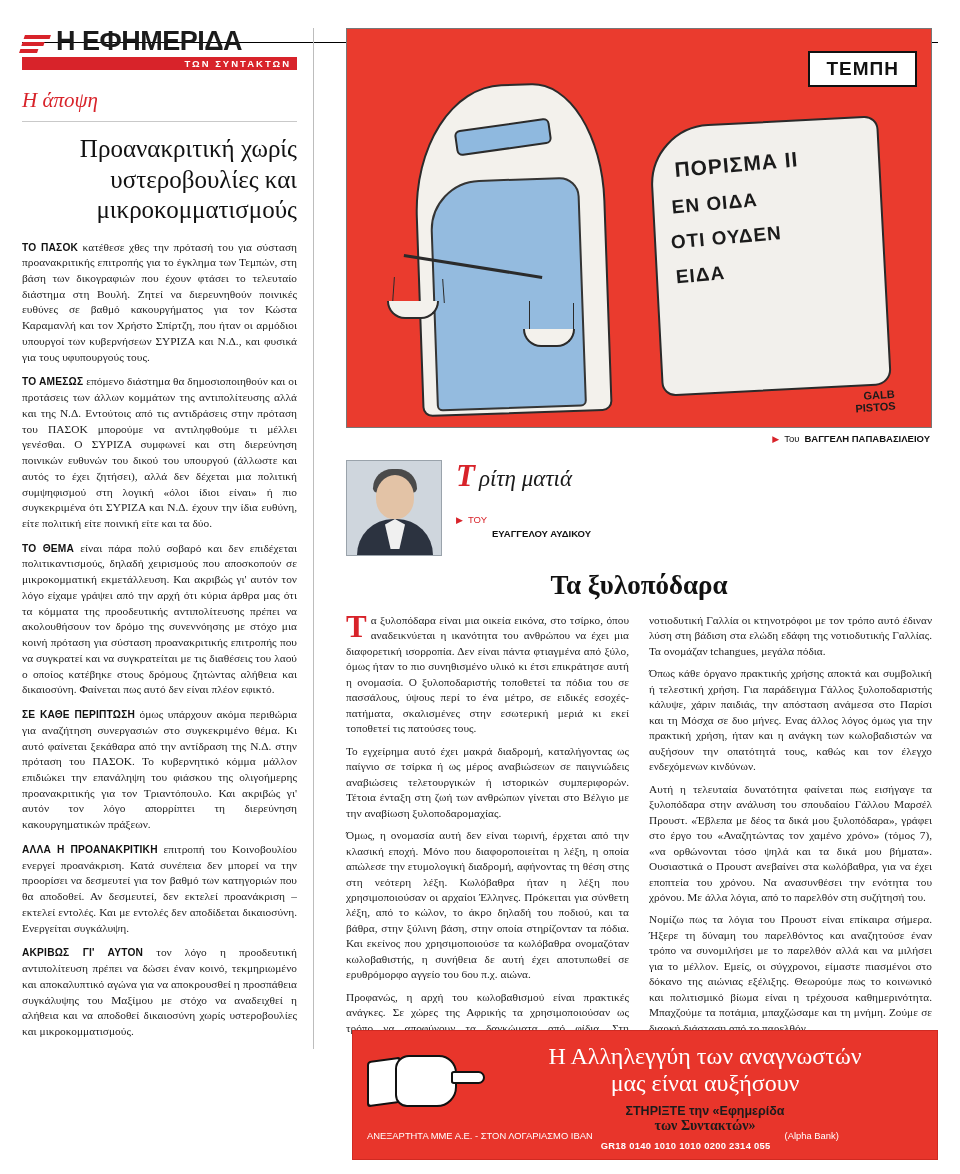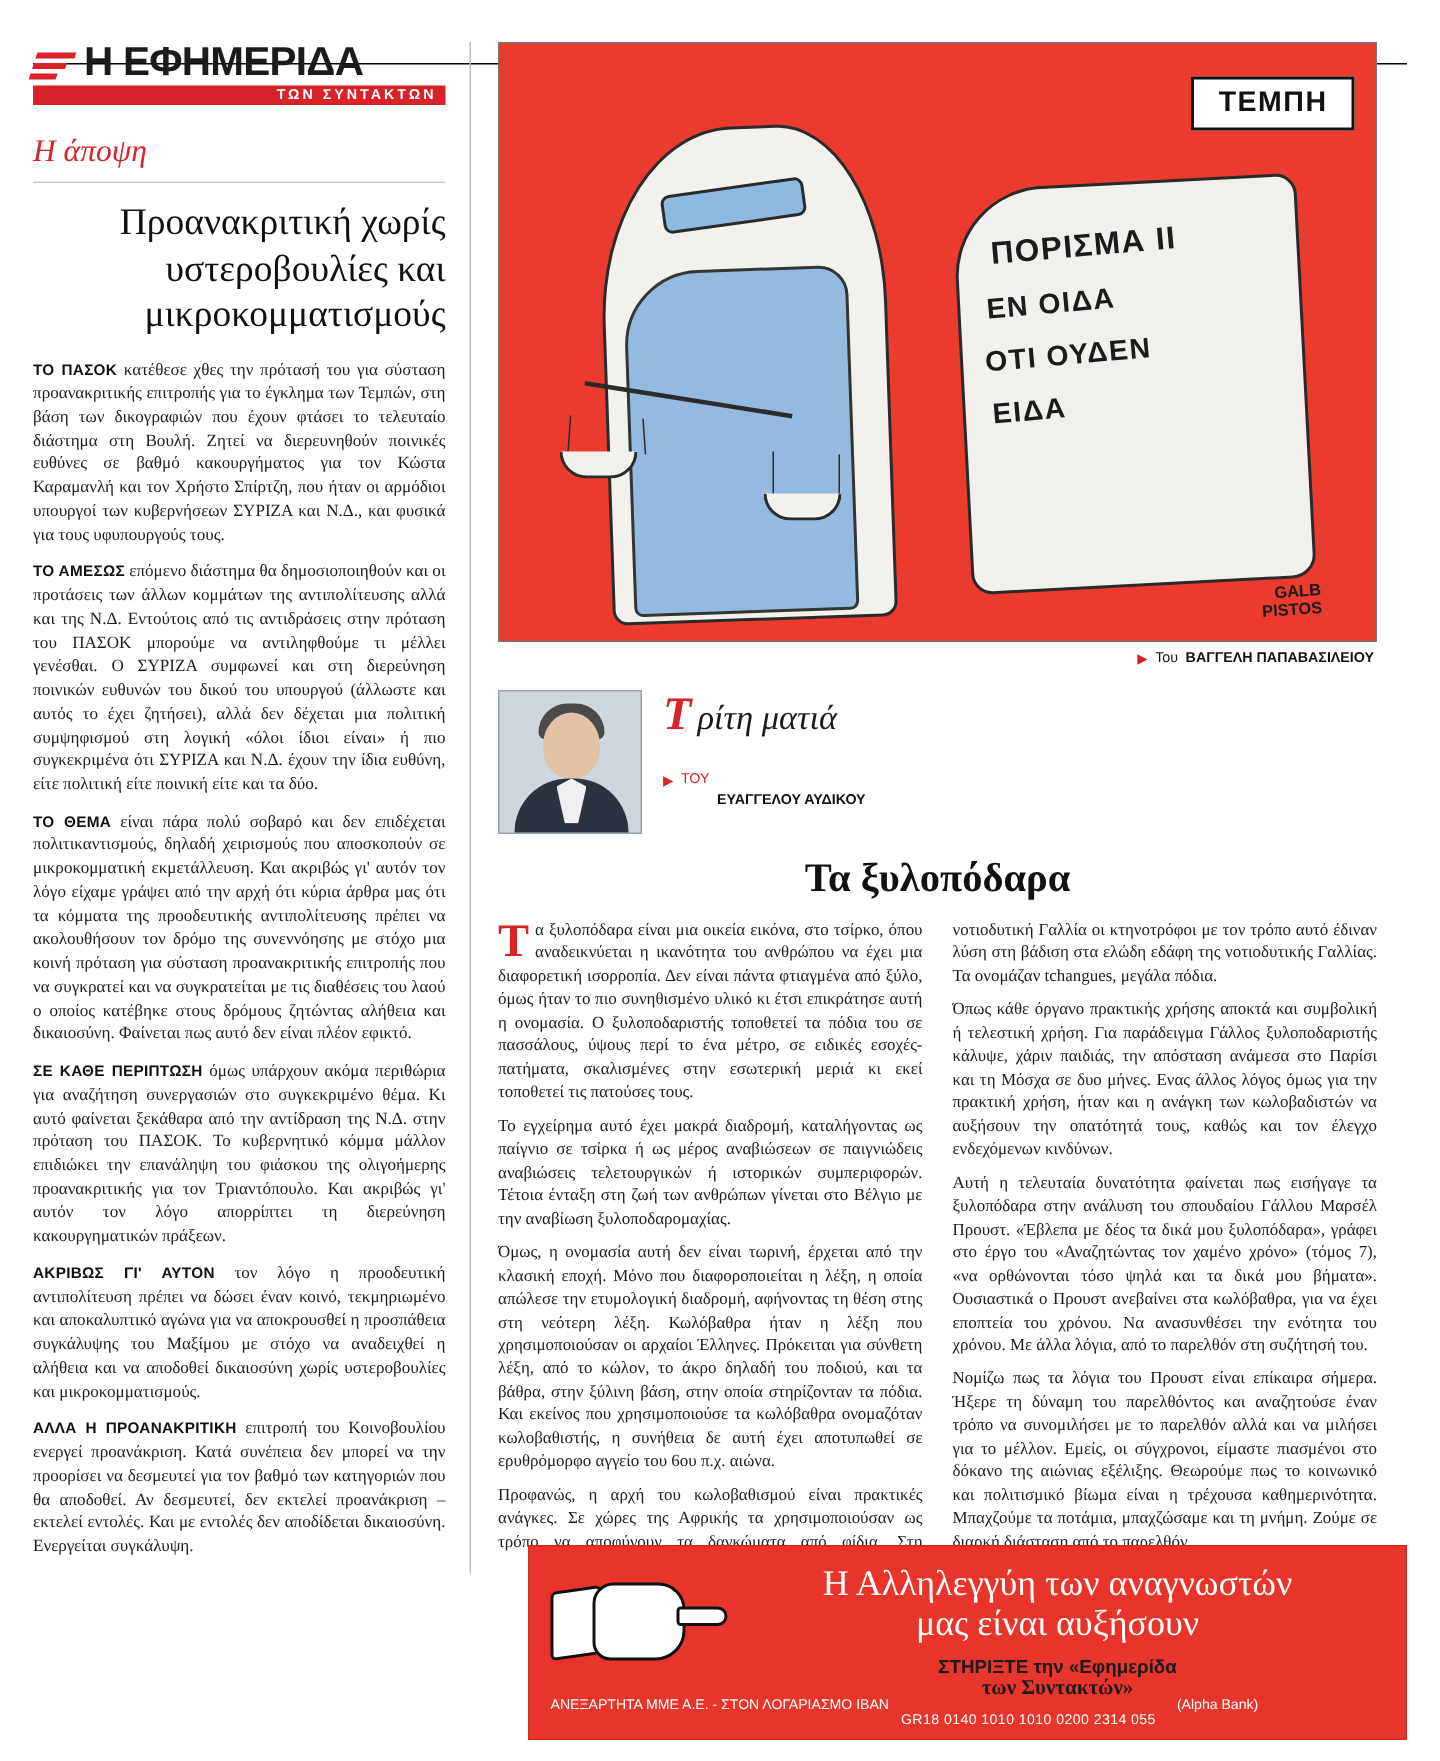--- a/index.html
+++ b/index.html
@@ -61,21 +61,21 @@
     top: 42px;
     height: 1px;
     background: #000;
   }
 
   
   .content {
     position: relative;
     margin-top: 10px;
     display: flex;
-    gap: 0;
+    gap: 14px;
   }
 
   
   .left-col {
     width: 292px;
     padding-right: 16px;
     border-right: 1px solid #bdbdbd;
   }
   .logo-block {
     display: flex;
@@ -421,21 +421,21 @@
   }
   .ad-sup2 {
     font-family: "Liberation Serif", serif;
     font-size: 14px; font-weight: bold; color: #1b1b1b; line-height: 1.1;
   }
   .ad-footer {
     position: absolute; left: 14px; right: 14px; bottom: 8px;
     display: flex; align-items: center; gap: 8px;
     font-family: "Liberation Sans", sans-serif; font-size: 9.4px; color: #fff;
   }
-  .ad-footer .iban-num { font-weight: normal; letter-spacing: .3px; margin-top: 20px; }
+  .ad-footer .iban-num { font-weight: bold; letter-spacing: .3px; margin-top: 20px; }
   .ad-footer .bank { margin-left: 6px; }
 </style>
 </head>
 <body>
 
 <div class="page">
 
   <div class="rule-under-top"></div>
 
   <div class="content">
@@ -467,24 +467,24 @@
       <p class="body-par">
         <span class="lead-caps">ΤΟ ΑΜΕΣΩΣ</span><span> επόμενο διάστημα θα δημοσιοποιηθούν και οι προτάσεις των άλλων κομμάτων της αντιπολίτευσης αλλά και της Ν.Δ. Εντούτοις από τις αντιδράσεις στην πρόταση του ΠΑΣΟΚ μπορούμε να αντιληφθούμε τι μέλλει γενέσθαι. Ο ΣΥΡΙΖΑ συμφωνεί και στη διερεύνηση ποινικών ευθυνών του δικού του υπουργού (άλλωστε και αυτός το έχει ζητήσει), αλλά δεν δέχεται μια πολιτική συμψηφισμού στη λογική «όλοι ίδιοι είναι» ή πιο συγκεκριμένα ότι ΣΥΡΙΖΑ και Ν.Δ. έχουν την ίδια ευθύνη, είτε πολιτική είτε ποινική είτε και τα δύο.</span>
       </p>
       <p class="body-par">
         <span class="lead-caps">ΤΟ ΘΕΜΑ</span><span> είναι πάρα πολύ σοβαρό και δεν επιδέχεται πολιτικαντισμούς, δηλαδή χειρισμούς που αποσκοπούν σε μικροκομματική εκμετάλλευση. Και ακριβώς γι' αυτόν τον λόγο είχαμε γράψει από την αρχή ότι κύρια άρθρα μας ότι τα κόμματα της προοδευτικής αντιπολίτευσης πρέπει να ακολουθήσουν τον δρόμο της συνεννόησης με στόχο μια κοινή πρόταση για σύσταση προανακριτικής επιτροπής που να συγκρατεί και να συγκρατείται με τις διαθέσεις του λαού ο οποίος κατέβηκε στους δρόμους ζητώντας αλήθεια και δικαιοσύνη. Φαίνεται πως αυτό δεν είναι πλέον εφικτό.</span>
       </p>
       <p class="body-par">
         <span class="lead-caps">ΣΕ ΚΑΘΕ ΠΕΡΙΠΤΩΣΗ</span><span> όμως υπάρχουν ακόμα περιθώρια για αναζήτηση συνεργασιών στο συγκεκριμένο θέμα. Κι αυτό φαίνεται ξεκάθαρα από την αντίδραση της Ν.Δ. στην πρόταση του ΠΑΣΟΚ. Το κυβερνητικό κόμμα μάλλον επιδιώκει την επανάληψη του φιάσκου της ολιγοήμερης προανακριτικής για τον Τριαντόπουλο. Και ακριβώς γι' αυτόν τον λόγο απορρίπτει τη διερεύνηση κακουργηματικών πράξεων.</span>
       </p>
       <p class="body-par">
-        <span class="lead-caps">ΑΚΡΙΒΩΣ ΓΙ' ΑΥΤΟΝ</span><span> τον λόγο η προοδευτική αντιπολίτευση πρέπει να δώσει έναν κοινό, τεκμηριωμένο και αποκαλυπτικό αγώνα για να αποκρουσθεί η προσπάθεια συγκάλυψης του Μαξίμου με στόχο να αναδειχθεί η αλήθεια και να αποδοθεί δικαιοσύνη χωρίς υστεροβουλίες και μικροκομματισμούς.</span>
+        <span class="lead-caps">ΑΛΛΑ Η ΠΡΟΑΝΑΚΡΙΤΙΚΗ</span><span> επιτροπή του Κοινοβουλίου ενεργεί προανάκριση. Κατά συνέπεια δεν μπορεί να την προορίσει να δεσμευτεί για τον βαθμό των κατηγοριών που θα αποδοθεί. Αν δεσμευτεί, δεν εκτελεί προανάκριση –εκτελεί εντολές. Και με εντολές δεν αποδίδεται δικαιοσύνη. Ενεργείται συγκάλυψη.</span>
       </p>
       <p class="body-par">
-        <span class="lead-caps">ΑΛΛΑ Η ΠΡΟΑΝΑΚΡΙΤΙΚΗ</span><span> επιτροπή του Κοινοβουλίου ενεργεί προανάκριση. Κατά συνέπεια δεν μπορεί να την προορίσει να δεσμευτεί για τον βαθμό των κατηγοριών που θα αποδοθεί. Αν δεσμευτεί, δεν εκτελεί προανάκριση –εκτελεί εντολές. Και με εντολές δεν αποδίδεται δικαιοσύνη. Ενεργείται συγκάλυψη.</span>
+        <span class="lead-caps">ΑΚΡΙΒΩΣ ΓΙ' ΑΥΤΟΝ</span><span> τον λόγο η προοδευτική αντιπολίτευση πρέπει να δώσει έναν κοινό, τεκμηριωμένο και αποκαλυπτικό αγώνα για να αποκρουσθεί η προσπάθεια συγκάλυψης του Μαξίμου με στόχο να αναδειχθεί η αλήθεια και να αποδοθεί δικαιοσύνη χωρίς υστεροβουλίες και μικροκομματισμούς.</span>
       </p>
     </div>
 
     <div class="right-col">
 
       <div class="cartoon-frame">
         <div class="cartoon-sky"></div>
 
         <div class="figure-body"></div>
         <div class="figure-drape"></div>

